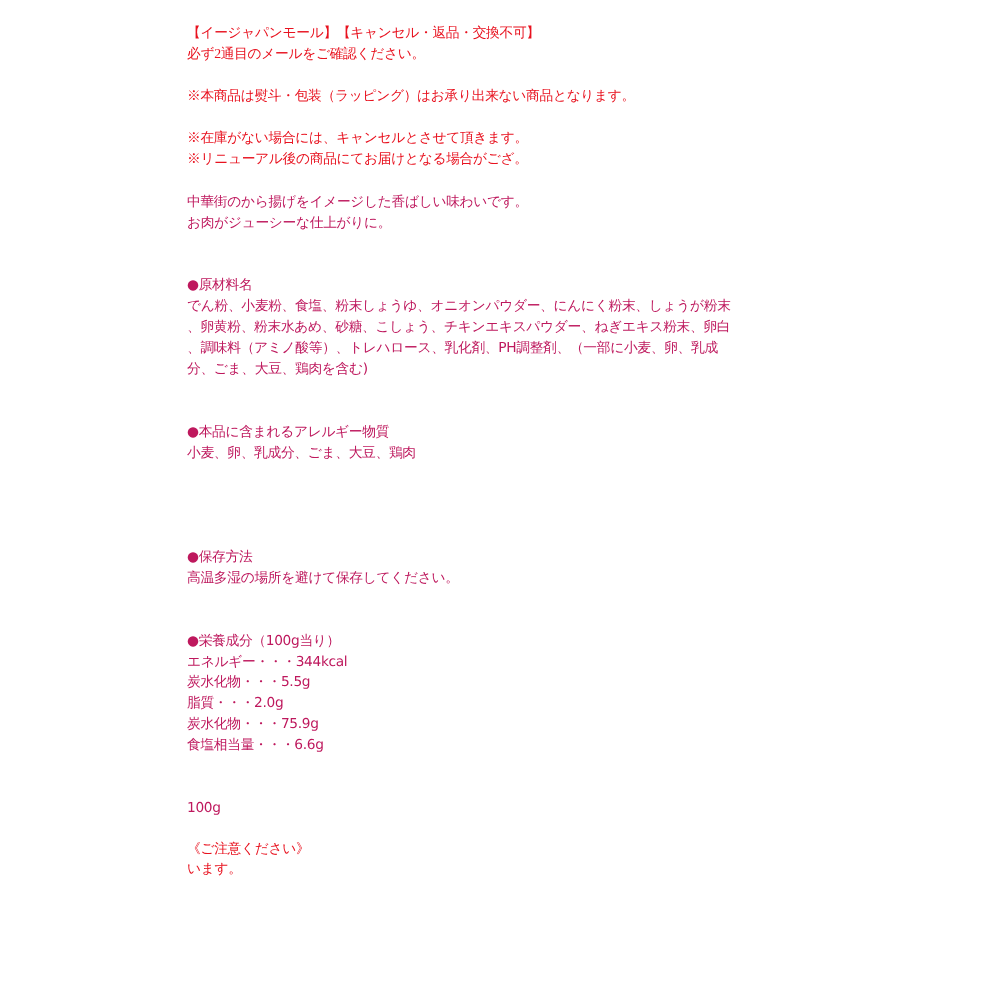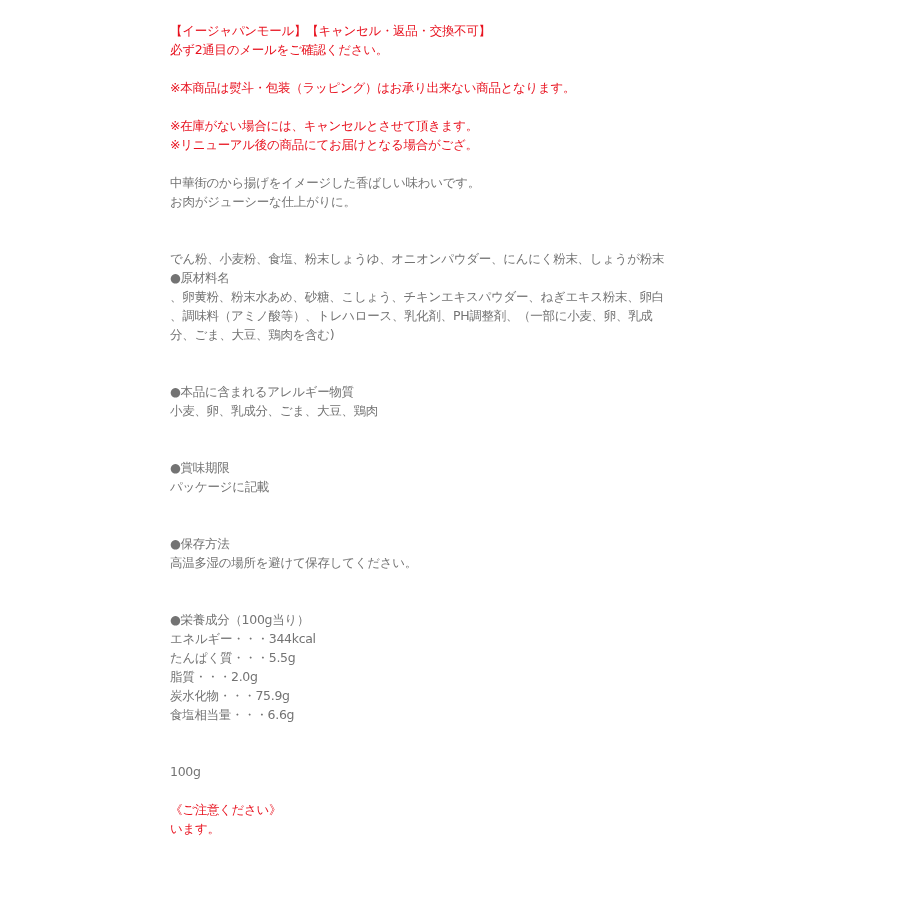--- a/index.html
+++ b/index.html
@@ -22,22 +22,22 @@
       top: 21px;
       width: 520px;
     }
     .line {
       height: 19px;
       line-height: 19px;
       white-space: nowrap;
       letter-spacing: -0.3px;
     }
     .blank { height: 19px; }
-    .red { color: #e8121f; }
-    .dark { color: #737373; }
+    .red { color: #e8121f; font-family: Liberation Serif, serif; }
+    .dark { color: #be185d; }
   </style>
 </head>
 <body>
 
 <div class="content">
 
   <section class="red">
     <div class="line">【イージャパンモール】【キャンセル・返品・交換不可】</div>
     <div class="line">必ず2通目のメールをご確認ください。</div>
     <div class="blank"></div>
@@ -51,58 +51,54 @@
 
   <section class="dark">
     <div class="line">中華街のから揚げをイメージした香ばしい味わいです。</div>
     <div class="line">お肉がジューシーな仕上がりに。</div>
   </section>
 
   <div class="blank"></div>
   <div class="blank"></div>
 
   <section class="dark">
+    <div class="line">●原材料名</div>
     <div class="line">でん粉、小麦粉、食塩、粉末しょうゆ、オニオンパウダー、にんにく粉末、しょうが粉末</div>
-    <div class="line">●原材料名</div>
     <div class="line">、卵黄粉、粉末水あめ、砂糖、こしょう、チキンエキスパウダー、ねぎエキス粉末、卵白</div>
     <div class="line">、調味料（アミノ酸等）、トレハロース、乳化剤、PH調整剤、（一部に小麦、卵、乳成</div>
     <div class="line">分、ごま、大豆、鶏肉を含む)</div>
   </section>
 
   <div class="blank"></div>
   <div class="blank"></div>
 
   <section class="dark">
     <div class="line">●本品に含まれるアレルギー物質</div>
     <div class="line">小麦、卵、乳成分、ごま、大豆、鶏肉</div>
   </section>
 
   <div class="blank"></div>
   <div class="blank"></div>
 
-  <section class="dark">
-    <div class="line">●賞味期限</div>
-    <div class="line">パッケージに記載</div>
-  </section>
 
   <div class="blank"></div>
   <div class="blank"></div>
 
   <section class="dark">
     <div class="line">●保存方法</div>
     <div class="line">高温多湿の場所を避けて保存してください。</div>
   </section>
 
   <div class="blank"></div>
   <div class="blank"></div>
 
   <section class="dark">
     <div class="line">●栄養成分（100g当り）</div>
     <div class="line">エネルギー・・・344kcal</div>
-    <div class="line">たんぱく質・・・5.5g</div>
+    <div class="line">炭水化物・・・5.5g</div>
     <div class="line">脂質・・・2.0g</div>
     <div class="line">炭水化物・・・75.9g</div>
     <div class="line">食塩相当量・・・6.6g</div>
   </section>
 
   <div class="blank"></div>
   <div class="blank"></div>
 
   <div class="line dark">100g</div>
 

